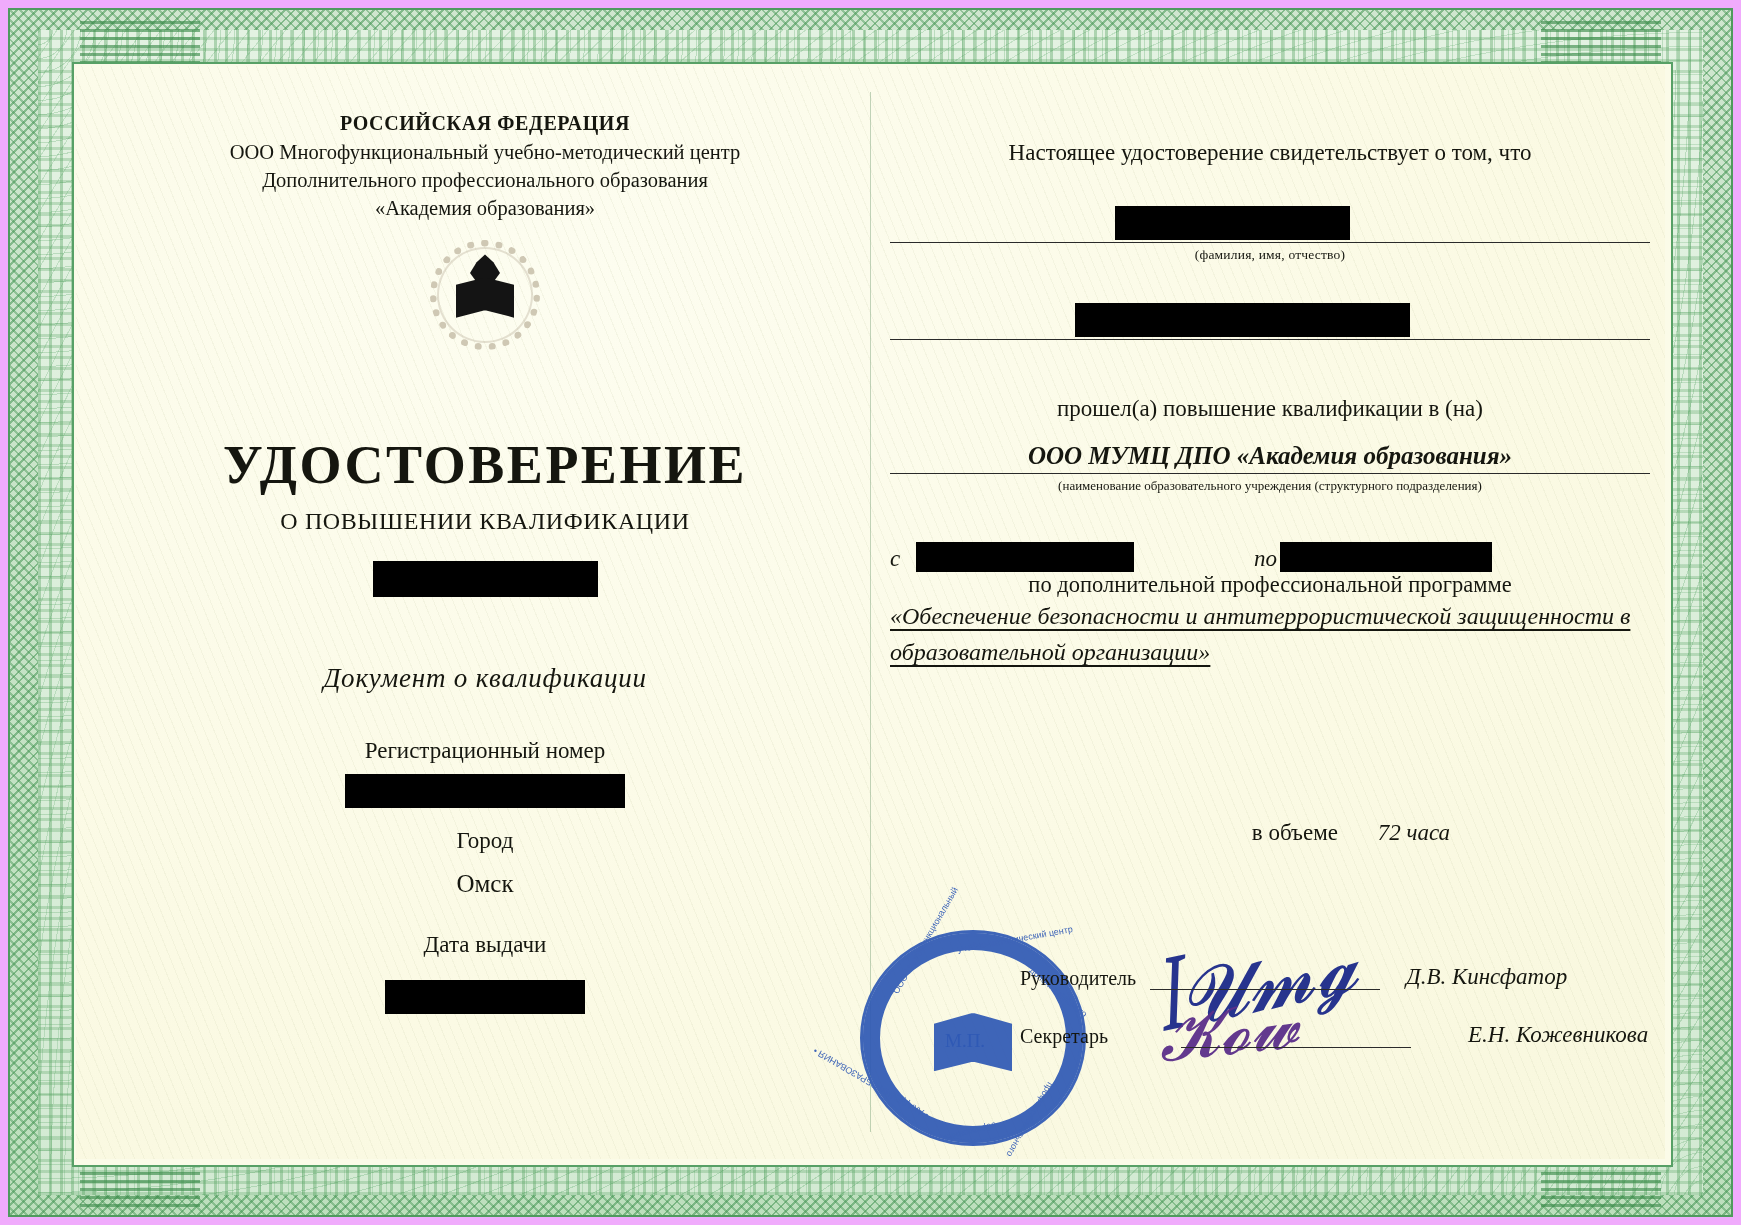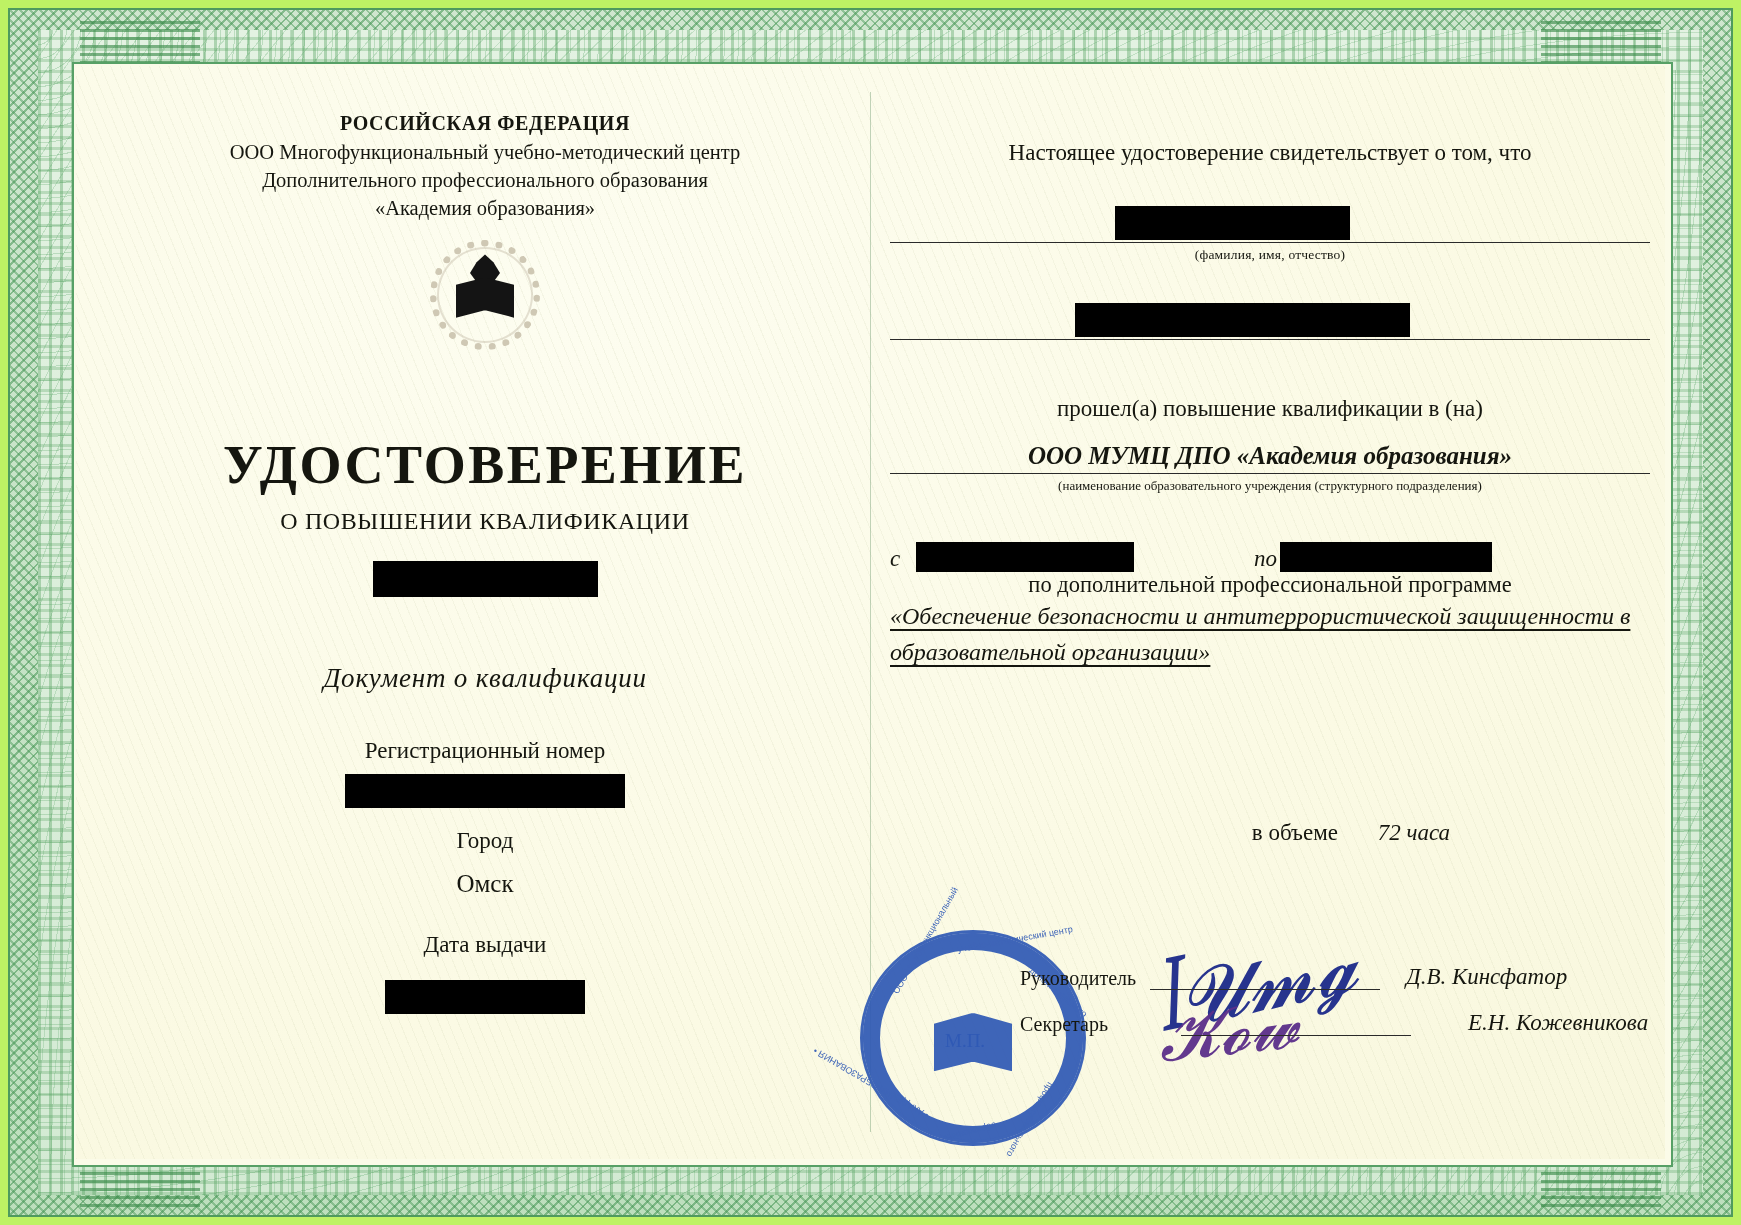--- a/index.html
+++ b/index.html
@@ -7,21 +7,21 @@
     padding: 0;
     background: #ffffff;
   }
   body {
     font-family: "Liberation Serif", serif;
   }
   .certificate {
     position: relative;
     width: 1741px;
     height: 1225px;
-    background: #bef264;
+    background: #f0abfc;
     overflow: hidden;
   }
 
   
   .border-outer {
     position: absolute;
     left: 8px; top: 8px;
     width: 1725px; height: 1209px;
     background:
       repeating-linear-gradient(135deg, rgba(70,150,85,0.55) 0 2px, rgba(255,255,255,0) 2px 7px),
@@ -258,21 +258,21 @@
     height: 180px;
   }
   .sign-row {
     position: absolute;
     left: 130px;
     display: flex;
     align-items: flex-end;
     font-size: 20px;
   }
   .sign-row.r1 { top: 44px; }
-  .sign-row.r2 { top: 90px; gap: 31px; }
+  .sign-row.r2 { top: 102px; gap: 31px; }
   .sign-row .role { width: 130px; }
   .sign-row .rule {
     width: 230px;
     border-bottom: 1px solid #2a2a2a;
     height: 17px;
   }
   .sign-row .name {
     margin-left: 26px;
     font-size: 23px;
     font-style: italic;

